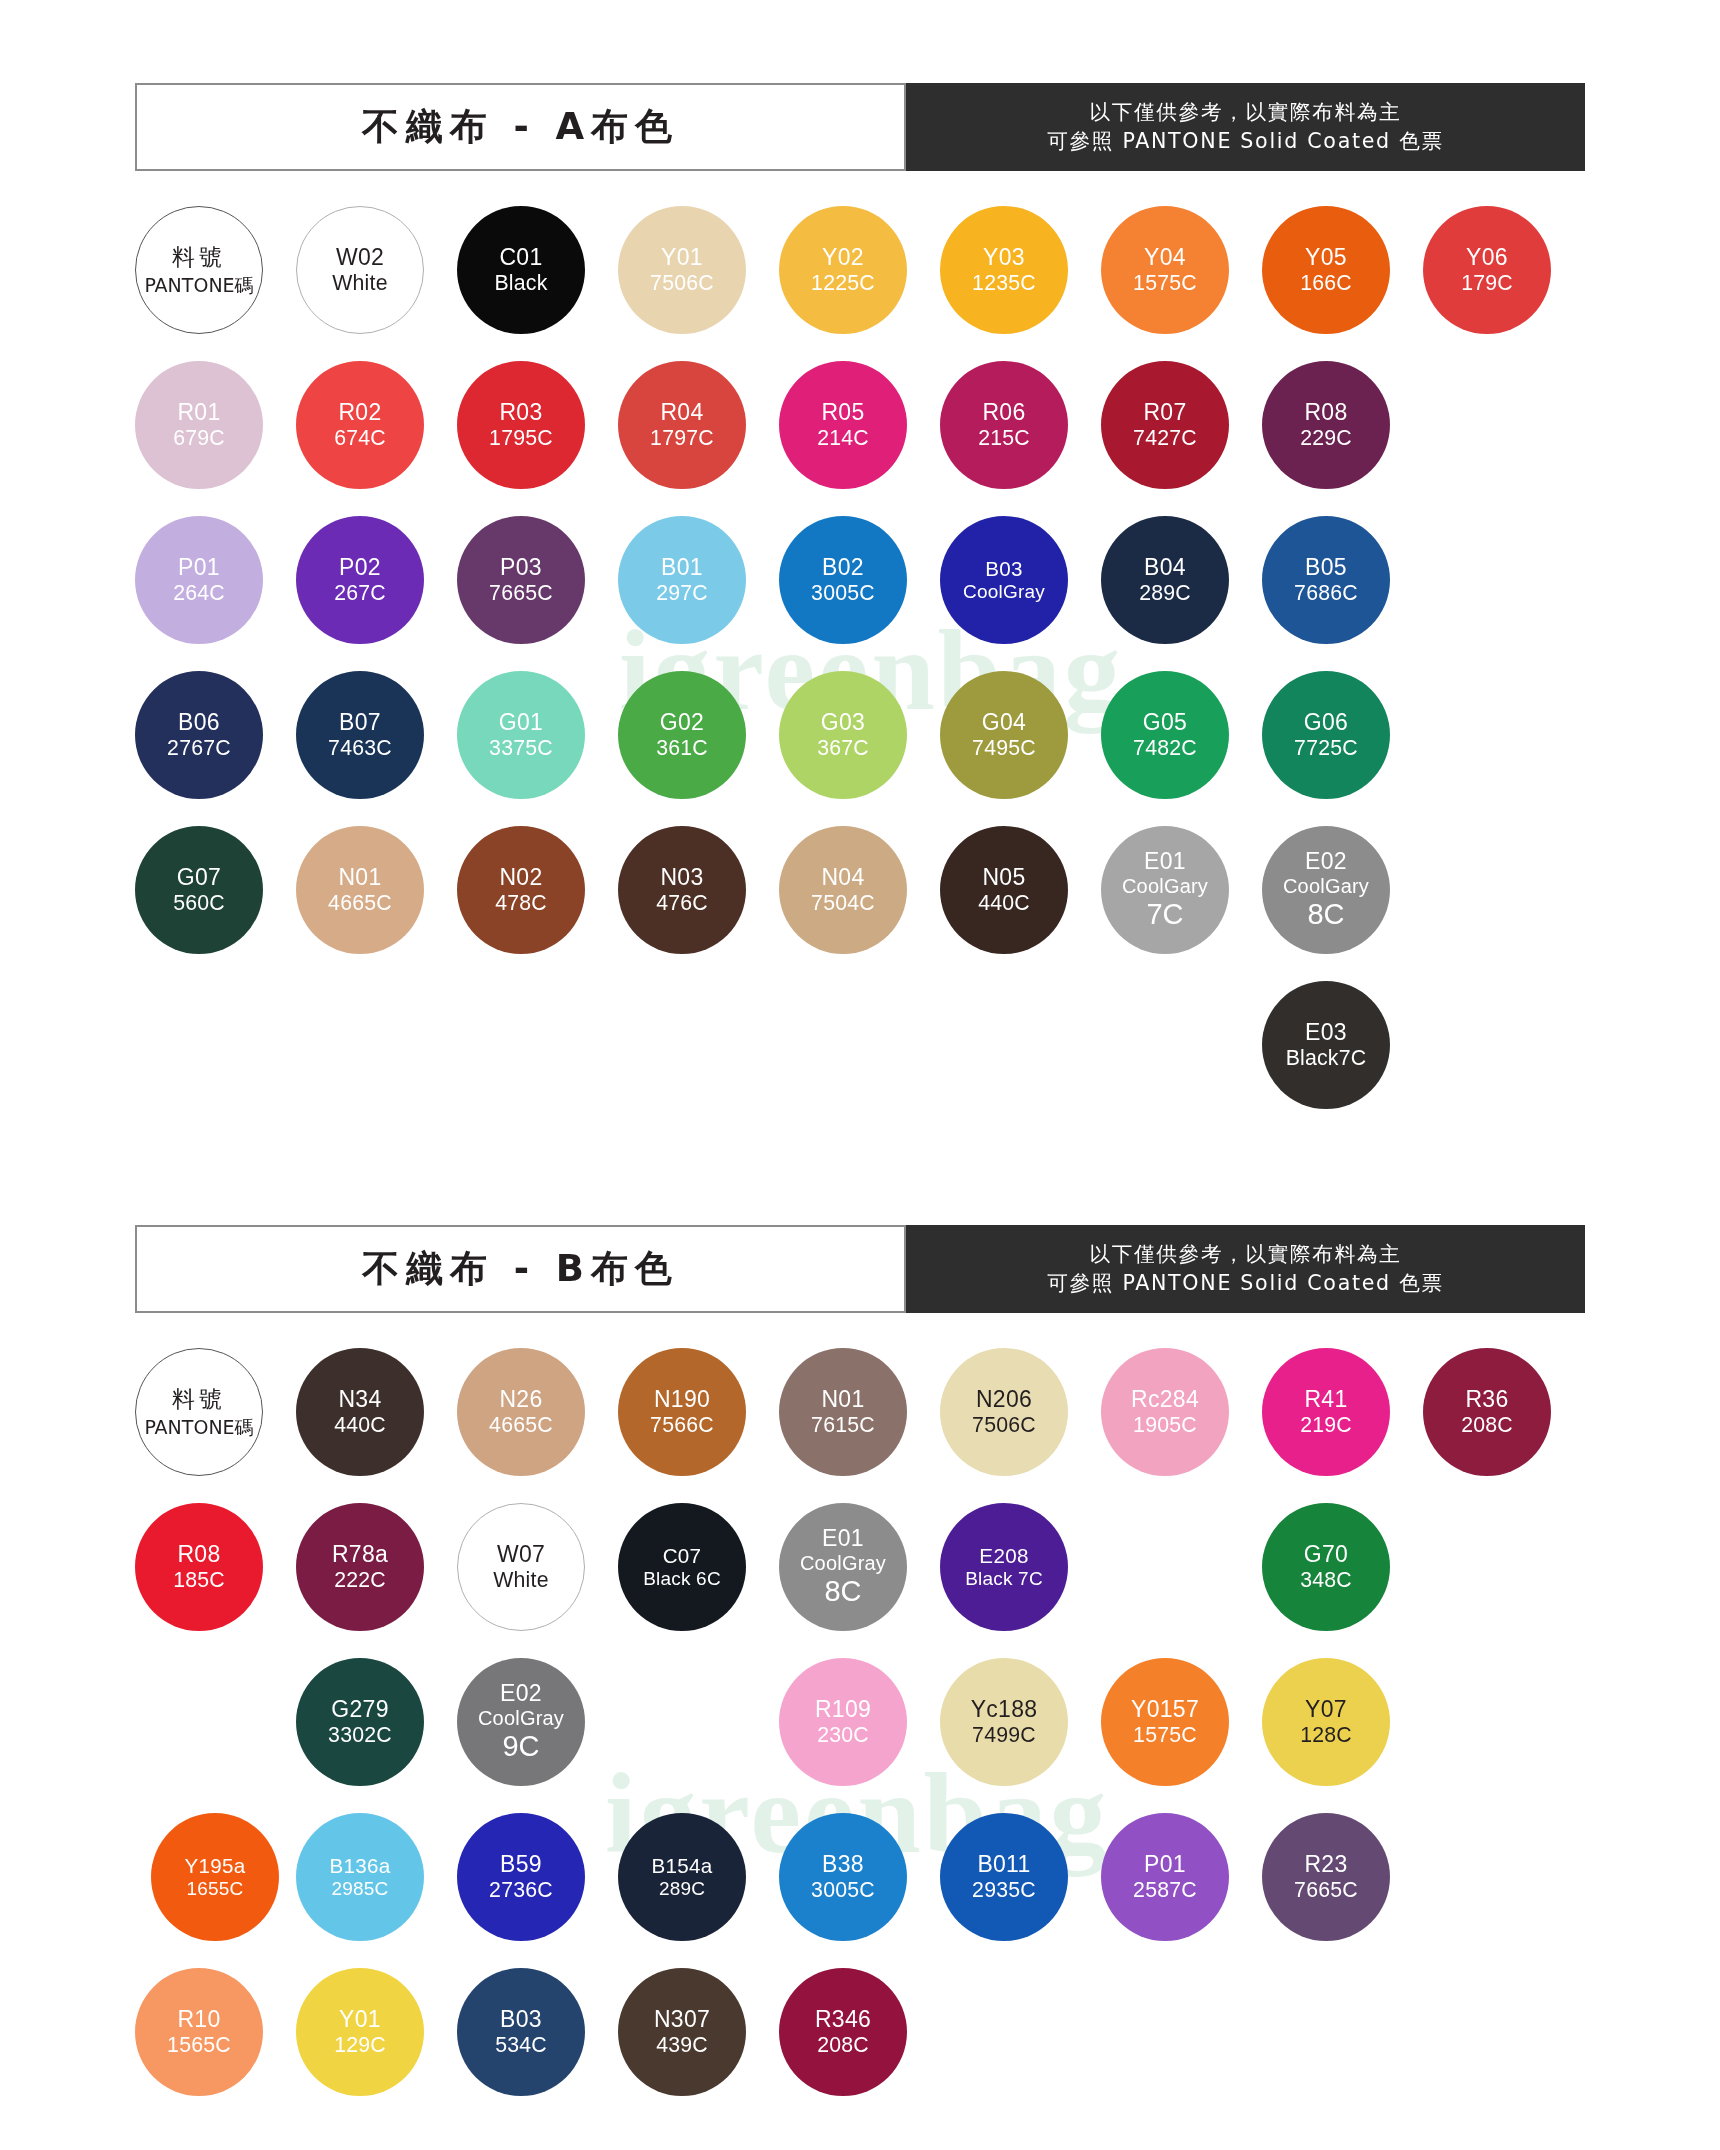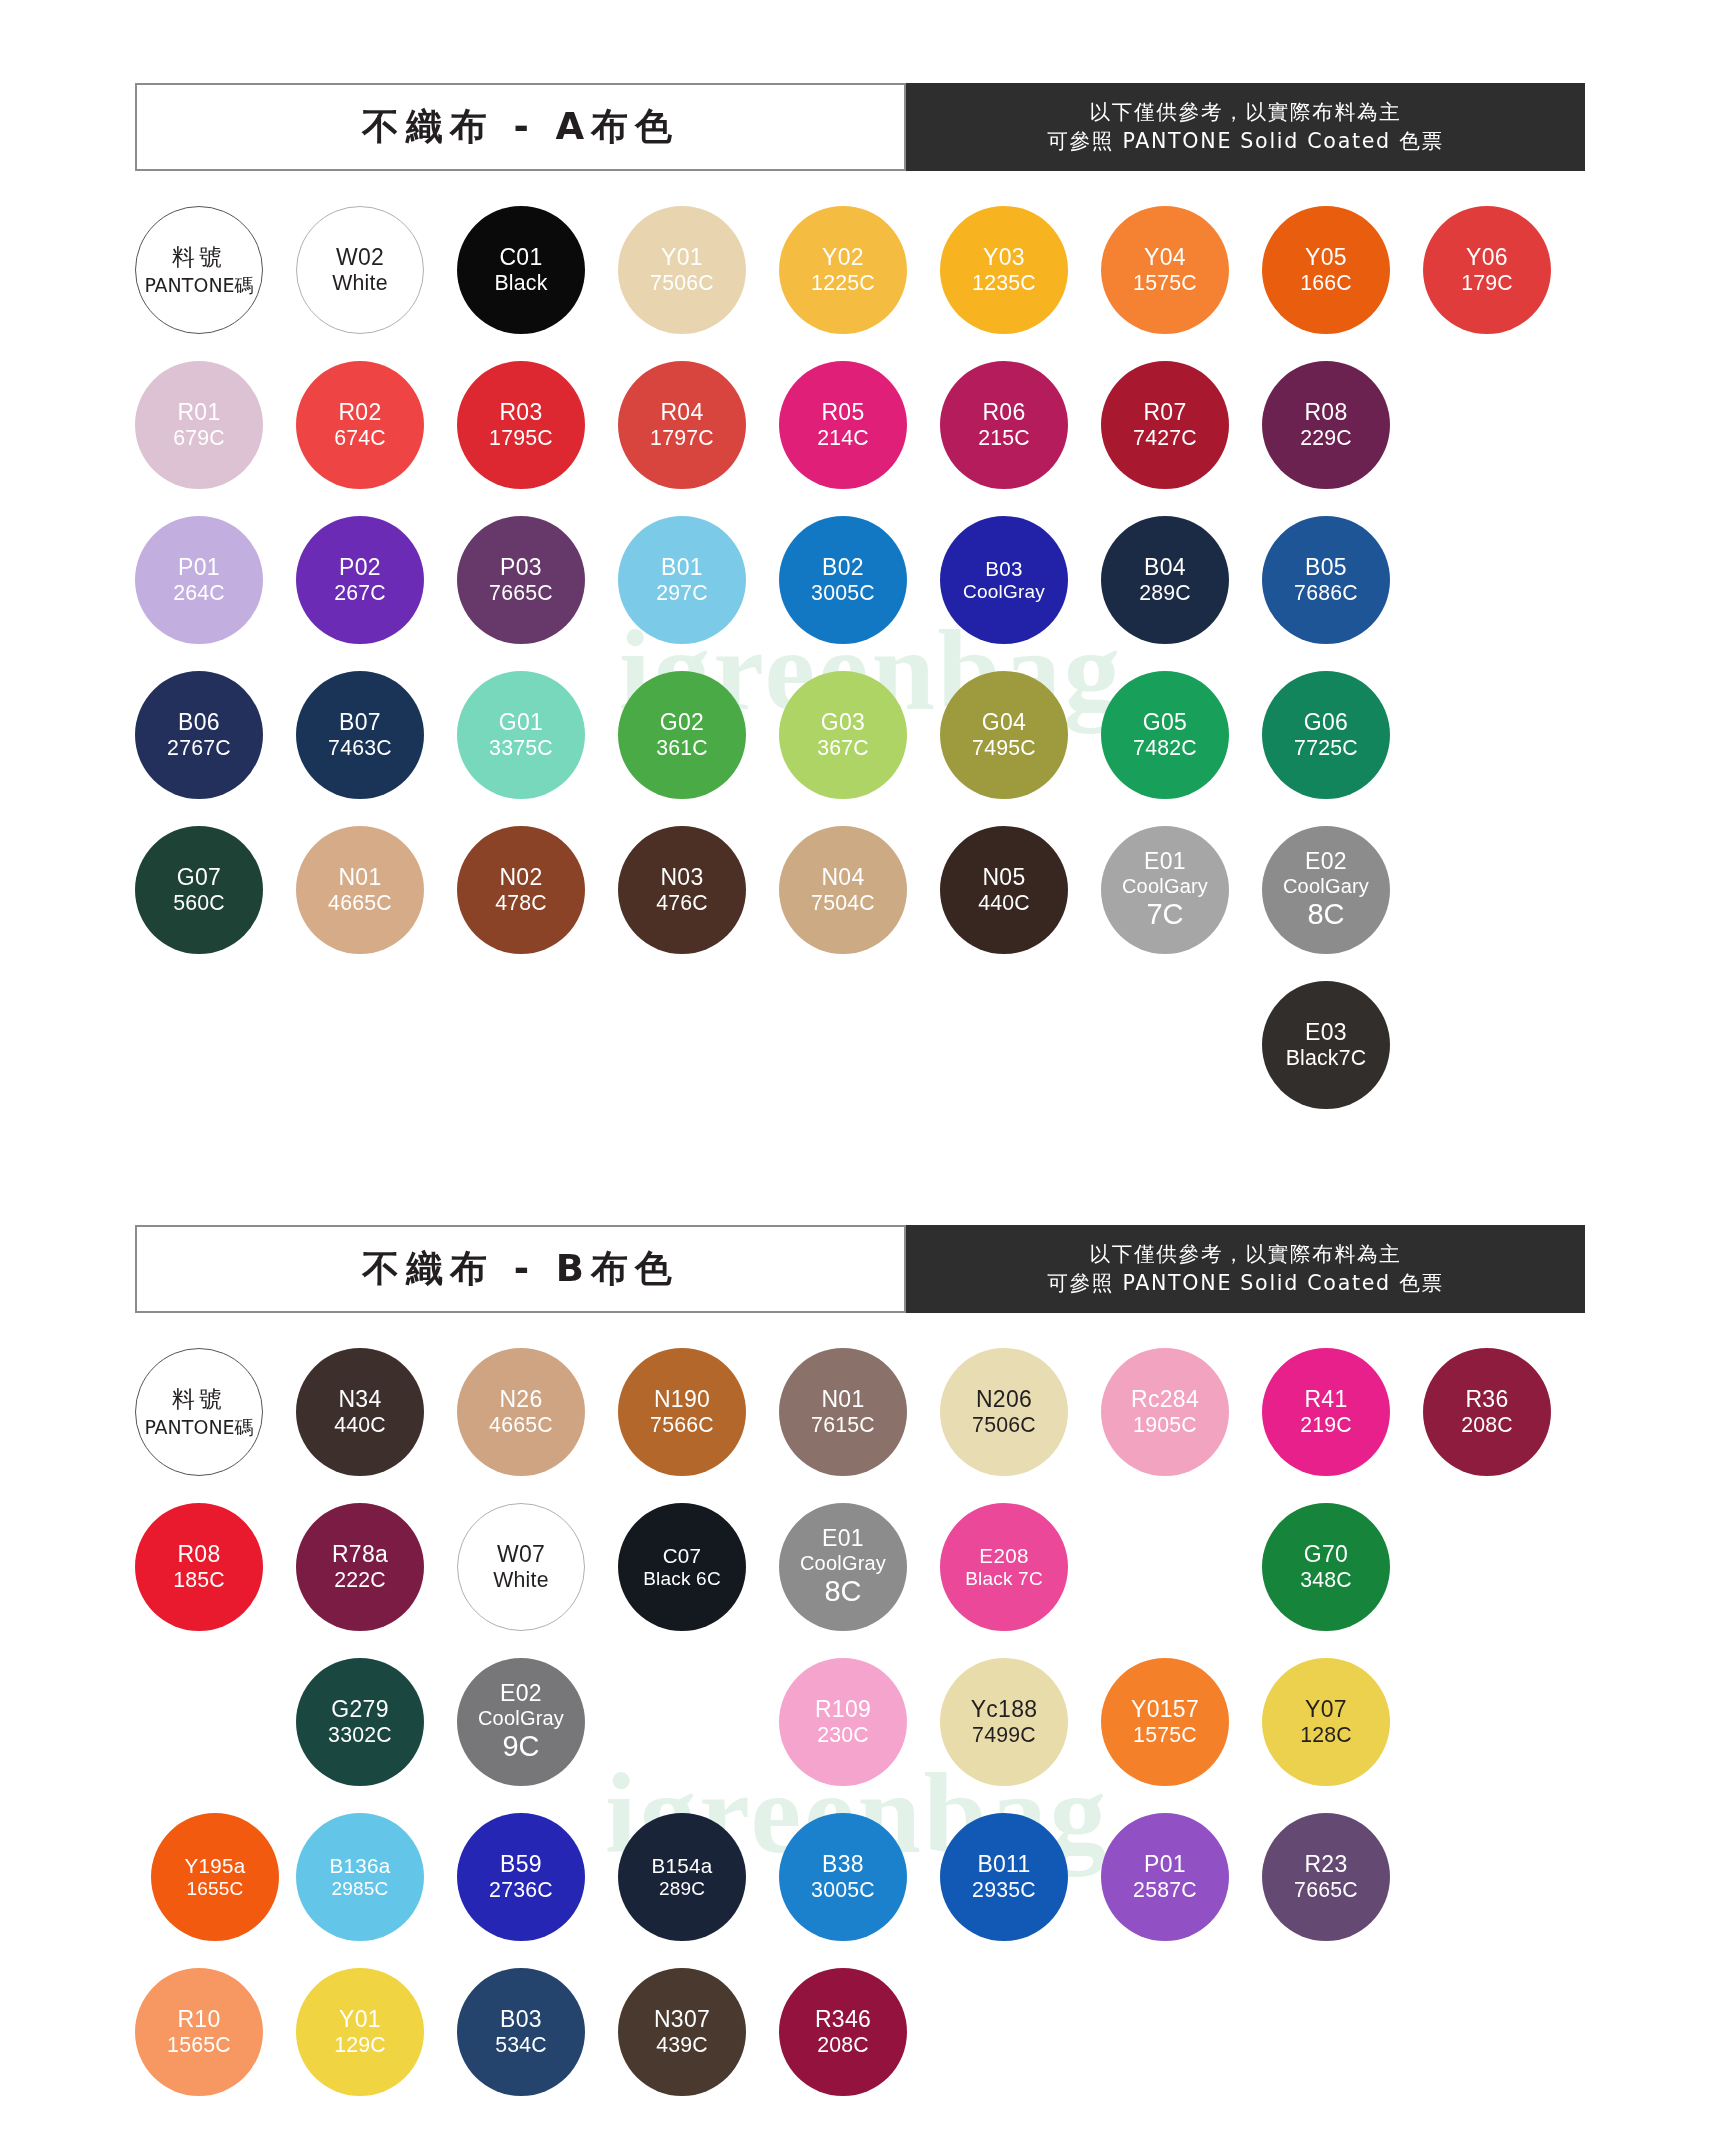--- a/index.html
+++ b/index.html
@@ -553,21 +553,21 @@
             </div>
           </div>
           <div class="cell" style="left: 644px;">
             <div class="swatch three-line" style="background: rgb(140, 140, 140); color: rgb(255, 255, 255);">
               <div class="code">E01</div>
               <div class="pantone">CoolGray</div>
               <div class="pantone2">8C</div>
             </div>
           </div>
           <div class="cell" style="left: 805px;">
-            <div class="swatch small-type" style="background: #ec4899; color: rgb(255, 255, 255);">
+            <div class="swatch small-type" style="background: #4c1d95; color: rgb(255, 255, 255);">
               <div class="code">E208</div>
               <div class="pantone">Black 7C</div>
             </div>
           </div>
           <div class="cell" style="left: 966px;">
             <div class="swatch" style="color: rgb(255, 255, 255);">
               <div class="code">G78</div>
               <div class="pantone">7488C</div>
             </div>
           </div>

